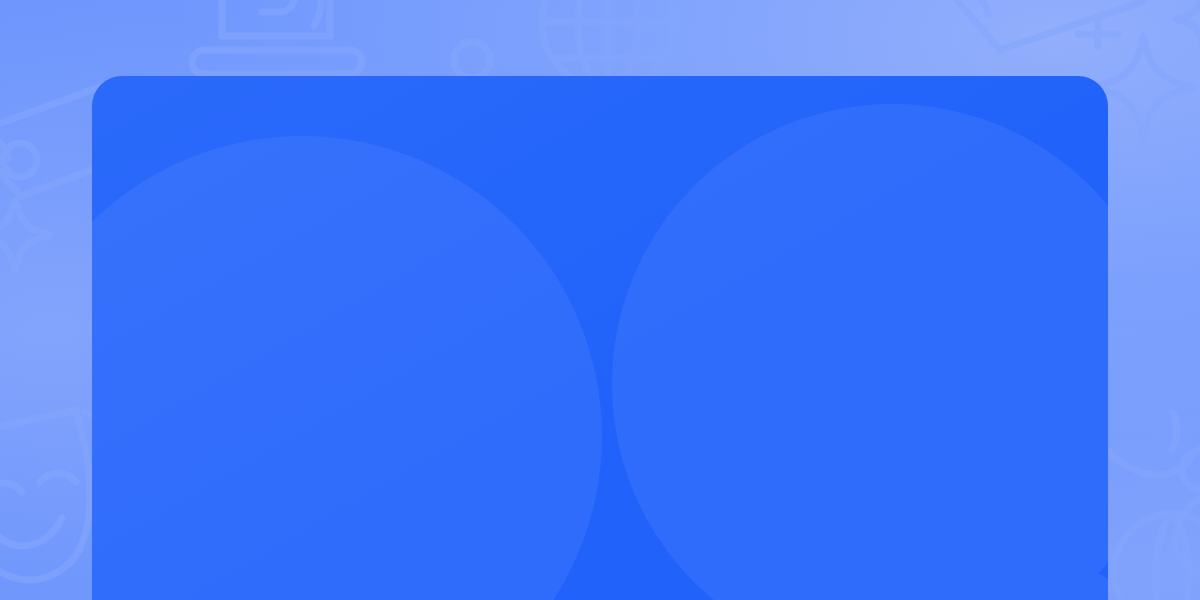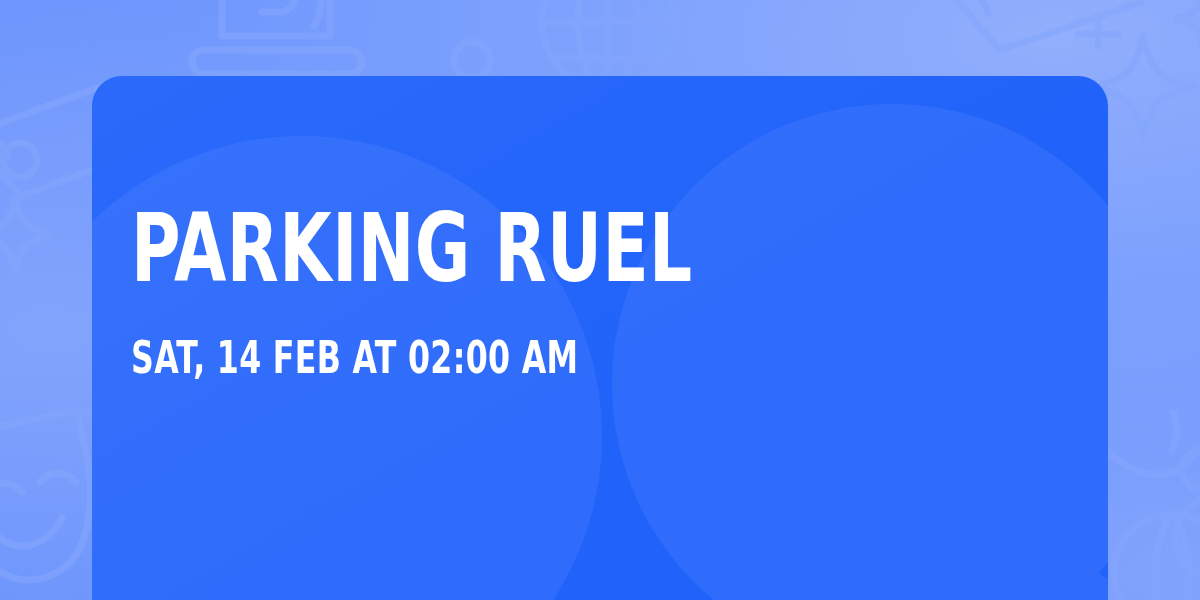--- a/index.html
+++ b/index.html
@@ -194,19 +194,15 @@
 
   </div>
 
   <div class="card">
     <div class="card-blob blob-a"></div>
     <div class="card-blob blob-b"></div>
     <div class="card-blob blob-c"></div>
     <div class="card-blob blob-d"></div>
     <div class="card-sheen"></div>
 
-    <div class="card-text">
-      <div class="event-title">PARKING RUEL</div>
-      <div class="event-datetime">SAT, 14 FEB AT 02:00 AM</div>
-    </div>
   </div>
 
 </div>
 
 </body></html>

